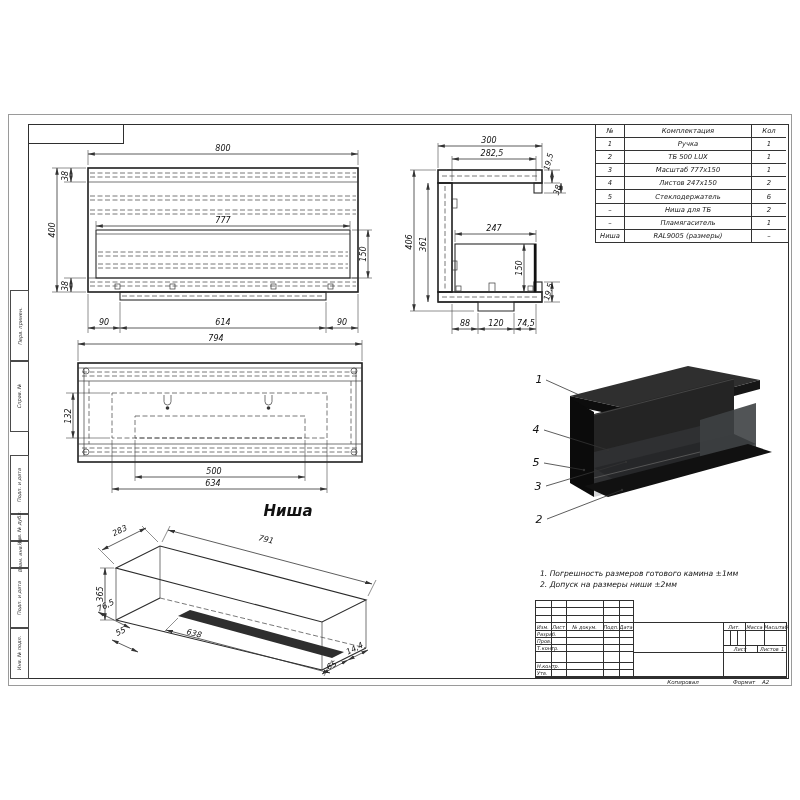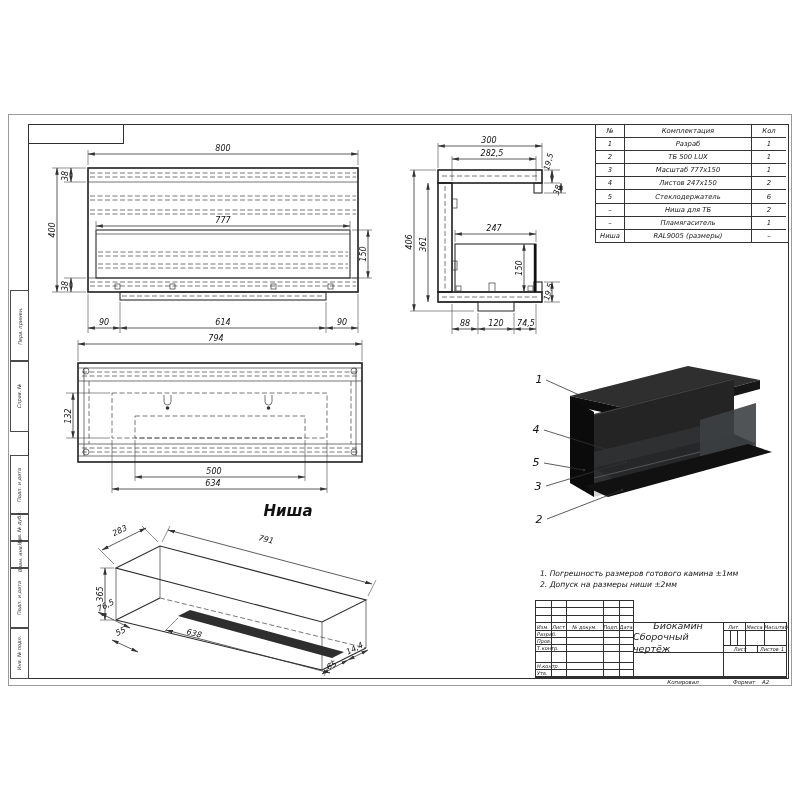--- a/index.html
+++ b/index.html
@@ -63,21 +63,21 @@
   </div>
 <div class="abs mb" style="top:627px;height:50px;">
     <span>Инв. № подл.</span>
   </div>
 
 <div class="abs ptable">
   <div>№</div>
   <div>Комплектация</div>
   <div>Кол</div>
   <div>1</div>
-  <div>Разраб</div>
+  <div>Ручка</div>
   <div>1</div>
   <div>2</div>
   <div>ТБ 500 LUX</div>
   <div>1</div>
   <div>3</div>
   <div>Масштаб 777х150</div>
   <div>1</div>
   <div>4</div>
   <div>Листов 247х150</div>
   <div>2</div>
@@ -377,24 +377,20 @@
   <div class="tlb tcenter" style="left:0;top:23.5px;width:16px;">Изм.</div>
   <div class="tlb tcenter" style="left:16px;top:23.5px;width:15px;">Лист</div>
   <div class="tlb tcenter" style="left:31px;top:23.5px;width:37px;">№ докум.</div>
   <div class="tlb tcenter" style="left:68px;top:23.5px;width:16px;">Подп.</div>
   <div class="tlb tcenter" style="left:84px;top:23.5px;width:14px;">Дата</div>
   <div class="tlb" style="left:2px;top:30.5px;">Разраб.</div>
   <div class="tlb" style="left:2px;top:37.5px;">Пров.</div>
   <div class="tlb" style="left:2px;top:44.5px;">Т.контр.</div>
   <div class="tlb" style="left:2px;top:62.5px;">Н.контр.</div>
   <div class="tlb" style="left:2px;top:70px;">Утв.</div>
-  <div class="ttitle">
-    <span>Биокамин</span>
-    <span>Сборочный чертёж</span>
-  </div>
   <div class="tlb tcenter" style="left:188px;top:23.5px;width:22px;">Лит.</div>
   <div class="tlb tcenter" style="left:210px;top:23.5px;width:19px;">Масса</div>
   <div class="tlb tcenter" style="left:229px;top:23.5px;width:23px;">Масштаб</div>
   <div class="tlb tcenter" style="left:229px;top:34px;width:23px;font-size:8px;padding-left:31px;">14</div>
   <div class="tlb tcenter" style="left:188px;top:46px;width:34px;">Лист</div>
   <div class="tlb" style="left:225px;top:46px;">Листов</div>
   <div class="tlb" style="left:246px;top:46px;">1</div>
 </div>
 
 <div class="abs bstrip" style="left:648px;top:678.5px;width:70px;text-align:center;">Копировал</div>

